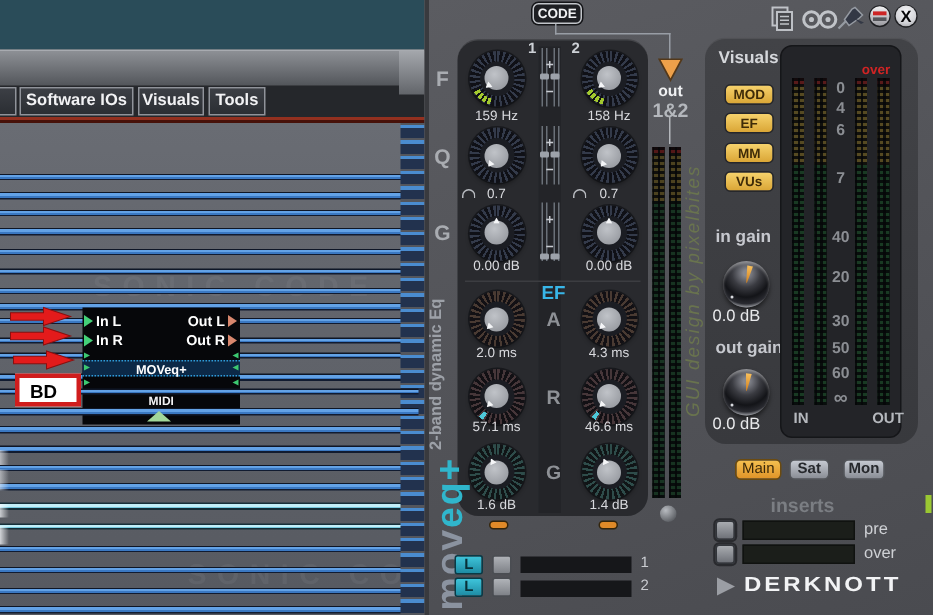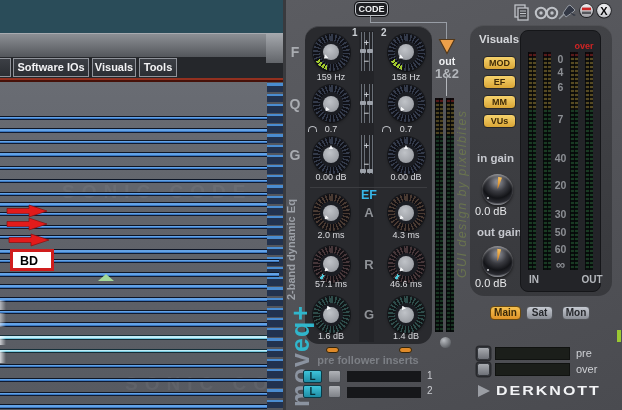--- a/index.html
+++ b/index.html
@@ -70,20 +70,42 @@
     <div class="cab" style="top:377.5px"></div>
     <div class="cab" style="top:391.5px"></div>
     <div class="cab" style="top:404px"></div>
 
     <div style="left:267px;top:82px;width:16px;height:328px;background:repeating-linear-gradient(to bottom,#53565d 0 1.4px,#4a8cd0 1.4px 3.6px,#22324e 3.6px 10.2px)"></div>
     <div style="left:0;top:300px;width:6px;height:10px;background:linear-gradient(to right,rgba(240,242,246,.6),rgba(240,242,246,0))"></div>
     <div style="left:0;top:313px;width:6px;height:14px;background:linear-gradient(to right,rgba(240,242,246,.55),rgba(240,242,246,0))"></div>
     <div style="left:0;top:336px;width:6px;height:9px;background:linear-gradient(to right,rgba(250,252,255,.7),rgba(250,252,255,0))"></div>
     <div style="left:0;top:351px;width:6px;height:12px;background:linear-gradient(to right,rgba(250,252,255,.75),rgba(250,252,255,0))"></div>
 
+    <div id="mod" style="left:55px;top:204.5px;width:105px;height:78.5px;background:#06070a">
+
+      <div style="left:1px;top:5px;width:0;height:0;border-top:4px solid transparent;border-bottom:4px solid transparent;border-left:6px solid #44d078"></div>
+      <div style="left:9px;top:4px;color:#fff;font-size:9.5px;font-weight:bold">In L</div>
+      <div style="left:1px;top:18px;width:0;height:0;border-top:4px solid transparent;border-bottom:4px solid transparent;border-left:6px solid #44d078"></div>
+      <div style="left:9px;top:17px;color:#fff;font-size:9.5px;font-weight:bold">In R</div>
+      <div style="right:10px;top:4px;color:#fff;font-size:9.5px;font-weight:bold">Out L</div>
+      <div style="right:2px;top:5px;width:0;height:0;border-top:4px solid transparent;border-bottom:4px solid transparent;border-left:6px solid #d8876e"></div>
+      <div style="right:10px;top:17px;color:#fff;font-size:9.5px;font-weight:bold">Out R</div>
+      <div style="right:2px;top:18px;width:0;height:0;border-top:4px solid transparent;border-bottom:4px solid transparent;border-left:6px solid #d8876e"></div>
+
+      <div style="left:1px;top:30px;width:0;height:0;border-top:2.5px solid transparent;border-bottom:2.5px solid transparent;border-left:4px solid #3cc870"></div>
+      <div style="right:1px;top:30px;width:0;height:0;border-top:2.5px solid transparent;border-bottom:2.5px solid transparent;border-right:4px solid #3cc870"></div>
+
+      <div style="left:0;top:35px;width:105px;height:11px;background:#0c2947;border-top:1px dotted #2f9cd8;border-bottom:1px dotted #2f9cd8"></div>
+      <div style="left:0;top:36.5px;width:105px;text-align:center;color:#fff;font-size:8.5px;font-weight:bold">MOVeq+</div>
+      <div style="left:1px;top:38px;width:0;height:0;border-top:2.5px solid transparent;border-bottom:2.5px solid transparent;border-left:4px solid #3cc870"></div>
+      <div style="right:1px;top:38px;width:0;height:0;border-top:2.5px solid transparent;border-bottom:2.5px solid transparent;border-right:4px solid #3cc870"></div>
+      <div style="left:1px;top:48px;width:0;height:0;border-top:2.5px solid transparent;border-bottom:2.5px solid transparent;border-left:4px solid #3cc870"></div>
+      <div style="right:1px;top:48px;width:0;height:0;border-top:2.5px solid transparent;border-bottom:2.5px solid transparent;border-right:4px solid #3cc870"></div>
+      <div style="left:0;top:58.5px;width:105px;text-align:center;color:#f2f2f4;font-size:8px;font-weight:bold">MIDI</div>
+    </div>
 
     <div class="cab" style="top:258.5px"></div>
     <div class="cab" style="top:272px"></div>
     <div style="left:98px;top:273.5px;width:0;height:0;border-left:8px solid transparent;border-right:8px solid transparent;border-bottom:7px solid #a2d89a"></div>
 
     <svg style="left:0;top:200px;width:60px;height:50px" viewBox="0 0 60 50">
       <polygon points="7,8.5 29,8.5 29,5 47,11 29,17 29,13.5 7,13.5" fill="#e31b1b" stroke="#8a0f0f" stroke-width="0.7"></polygon>
       <polygon points="7,21.5 29,21.5 29,18 47,24 29,30 29,26.5 7,26.5" fill="#e31b1b" stroke="#8a0f0f" stroke-width="0.7"></polygon>
       <polygon points="9,37.5 31,37.5 31,34 49,40 31,46 31,42.5 9,42.5" fill="#e31b1b" stroke="#8a0f0f" stroke-width="0.7"></polygon>
     </svg>
@@ -278,21 +300,20 @@
       </div>
     </div>
 
     <div style="left:76px;top:188px;width:20px;text-align:center;color:#38b6e8;font-weight:bold;font-size:12.5px">EF</div>
     <div style="left:76px;top:205px;width:20px;text-align:center;color:#8e9196;font-weight:bold;font-size:13px">A</div>
     <div style="left:76px;top:256.5px;width:20px;text-align:center;color:#8e9196;font-weight:bold;font-size:13px">R</div>
     <div style="left:76px;top:307px;width:20px;text-align:center;color:#8e9196;font-weight:bold;font-size:13px">G</div>
 
     <div style="left:43px;top:347px;width:13px;height:6px;background:#e08a28;border:1px solid #33250c;border-radius:3px"></div>
     <div style="left:116px;top:347px;width:13px;height:6px;background:#e08a28;border:1px solid #33250c;border-radius:3px"></div>
-    <div style="left:14px;top:353.5px;width:142px;text-align:center;color:#7c7f85;font-weight:bold;font-size:11px">pre follower inserts</div>
     <div style="left:20px;top:369.5px;width:19px;height:13px;background:linear-gradient(#3ec4da,#1e8ca4);border:1px solid #0a3a46;border-radius:2px;color:#083038;font-weight:bold;font-size:10px;text-align:center;line-height:11px">L</div>
     <div style="left:45px;top:369.5px;width:13px;height:13px;background:linear-gradient(#b0b3b8,#7e8187);border:1px solid #4a4d52;border-radius:2px"></div>
     <div style="left:64px;top:371px;width:74px;height:11px;background:#16171a"></div>
     <div style="left:144px;top:370px;color:#caccd1;font-size:10px">1</div>
     <div style="left:20px;top:385px;width:19px;height:13px;background:linear-gradient(#3ec4da,#1e8ca4);border:1px solid #0a3a46;border-radius:2px;color:#083038;font-weight:bold;font-size:10px;text-align:center;line-height:11px">L</div>
     <div style="left:45px;top:385px;width:13px;height:13px;background:linear-gradient(#b0b3b8,#7e8187);border:1px solid #4a4d52;border-radius:2px"></div>
     <div style="left:64px;top:386.5px;width:74px;height:11px;background:#16171a"></div>
     <div style="left:144px;top:385px;color:#caccd1;font-size:10px">2</div>
 
     <div id="rpanel" style="left:187px;top:25px;width:142px;height:271px;background:linear-gradient(#424347,#38393d);border-radius:14px;border-top:1px solid #505155"></div>
@@ -352,23 +373,24 @@
           <div class="gr"></div>
       </div>
       <div class="bm" style="left:302px">
         <div class="z1"></div>
           <div class="z2"></div>
           <div class="z3"></div>
           <div class="gr"></div>
       </div>
     </div>
 
-    <div style="left:207px;top:306px;width:31px;height:14px;background:linear-gradient(#f4c050,#e09428);border:1px solid #6a4a10;border-radius:4px;color:#3a2808;font-weight:bold;font-size:10px;text-align:center;line-height:12px">Main</div>
+    <div style="left:207px;top:306px;width:31px;height:14px;background:linear-gradient(#f4c050,#e09428);border:1px solid #6a4a10;border-radius:4px;color:#3a2808;font-weight:normal;font-size:10px;text-align:center;line-height:12px">Main</div>
     <div style="left:243px;top:306px;width:27px;height:14px;background:linear-gradient(#c6cad2,#898d95);border:1px solid #52555a;border-radius:4px;color:#26282c;font-weight:bold;font-size:10px;text-align:center;line-height:12px">Sat</div>
     <div style="left:279px;top:306px;width:28px;height:14px;background:linear-gradient(#c6cad2,#898d95);border:1px solid #52555a;border-radius:4px;color:#26282c;font-weight:bold;font-size:10px;text-align:center;line-height:12px">Mon</div>
+    <div style="left:217px;top:329px;width:70px;text-align:center;color:#7b7e83;font-weight:bold;font-size:13px">inserts</div>
     <div style="left:194px;top:347px;width:13px;height:13px;background:linear-gradient(#a8abb0,#6e7178);border:1px solid #32353a;border-radius:2.5px;box-shadow:0 0 0 1.5px #292a2e"></div>
     <div style="left:212px;top:347px;width:75px;height:13px;background:#1b1e1a;border:1px solid #101210"></div>
     <div style="left:293px;top:347px;color:#ced0d4;font-size:11px">pre</div>
     <div style="left:194px;top:363px;width:13px;height:13px;background:linear-gradient(#a8abb0,#6e7178);border:1px solid #32353a;border-radius:2.5px;box-shadow:0 0 0 1.5px #292a2e"></div>
     <div style="left:212px;top:363px;width:75px;height:13px;background:#1b1e1a;border:1px solid #101210"></div>
     <div style="left:293px;top:363px;color:#ced0d4;font-size:11px">over</div>
 
     <div style="left:195px;top:385px;width:0;height:0;border-top:6.5px solid transparent;border-bottom:6.5px solid transparent;border-left:12px solid #9b9ea4"></div>
     <div style="left:213px;top:383px;color:#f2f3f5;font-weight:bold;font-size:16px;letter-spacing:2px;transform:scaleY(.85);transform-origin:0 0">DERKNOTT</div>
     <div style="left:334px;top:330px;width:4px;height:12px;background:#9ac832"></div>

